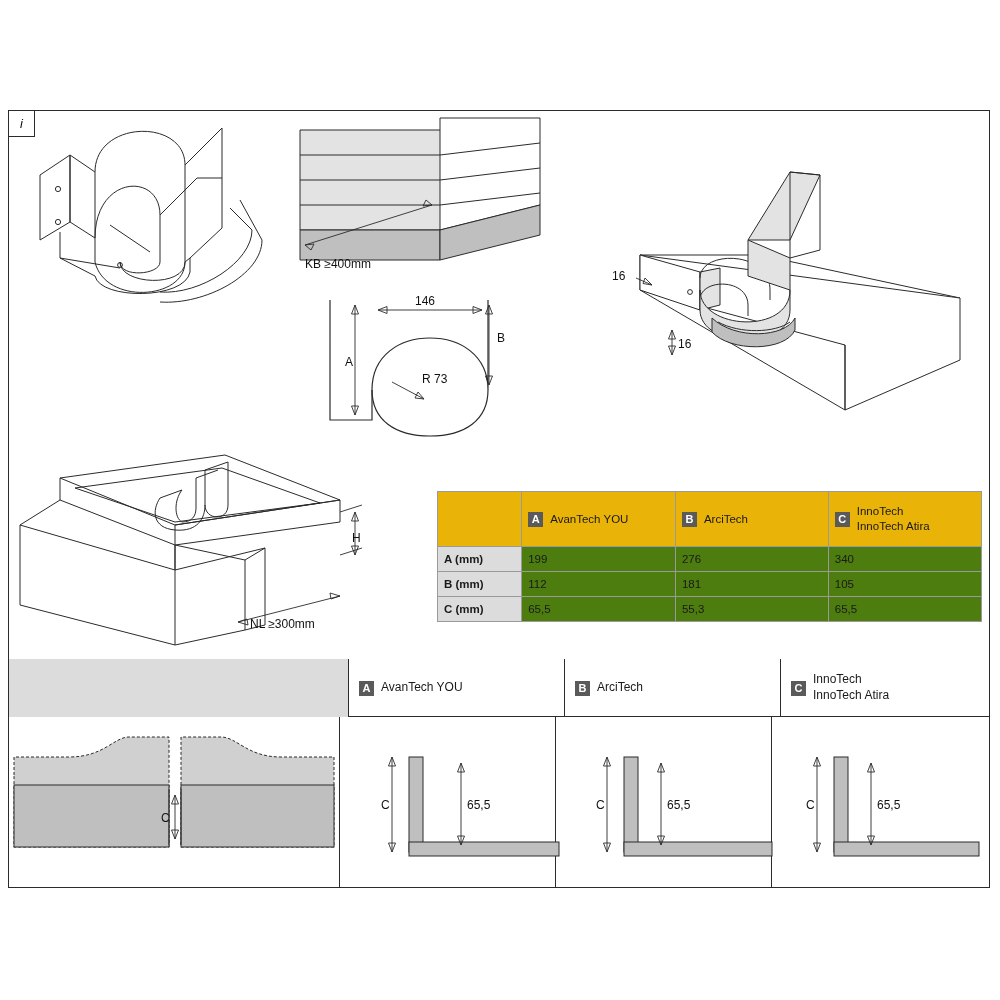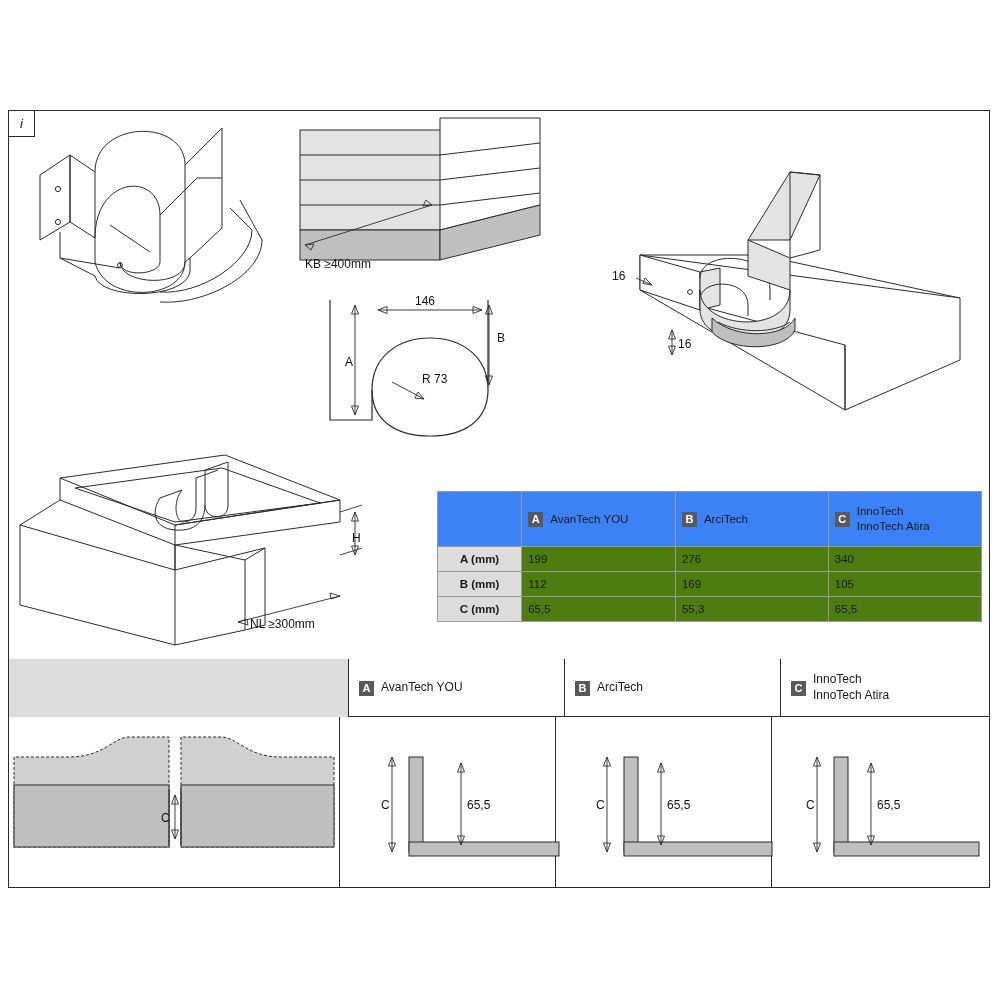--- a/index.html
+++ b/index.html
@@ -15,22 +15,22 @@
   .fillgrey2{fill:#d0d0d0;stroke:#2b2b2b;stroke-width:1;}
   .fillwhite{fill:#ffffff;stroke:#2b2b2b;stroke-width:1;}
   .fillmid{fill:#bfbfbf;stroke:#2b2b2b;stroke-width:1;}
   .dim{fill:none;stroke:#2b2b2b;stroke-width:0.9;}
   .dash{stroke-dasharray:3 2;}
   .lbl{font-family:"Liberation Sans",sans-serif;font-size:12px;fill:#111;}
 
   
   .spec-table{position:absolute;left:437px;top:491px;width:545px;border-collapse:collapse;font-size:11.5px;}
   .spec-table td{border:1px solid #9a9a9a;padding:3px 6px;height:18px;vertical-align:middle;}
-  .spec-table tr.head td{background:#3b82f6;height:48px;vertical-align:middle;}
-  .spec-table td.rowhdr{background:#dcdcdc;text-align:center;font-weight:bold;width:78px;}
+  .spec-table tr.head td{background:#eab308;height:48px;vertical-align:middle;}
+  .spec-table td.rowhdr{background:#dcdcdc;text-align:left;font-weight:bold;width:78px;}
   .spec-table td.val{background:#4d7c0f;width:155px;}
   .badge{display:inline-block;background:#5a5a5a;color:#fff;font-weight:bold;font-size:11px;
     width:15px;height:15px;line-height:15px;text-align:center;margin-right:7px;vertical-align:middle;}
   .ttl{display:inline-block;vertical-align:middle;line-height:1.3;}
 
   
   .band{position:absolute;left:9px;top:659px;width:980px;height:58px;border-bottom:1px solid #2b2b2b;box-sizing:border-box;}
   .band .cell{position:absolute;top:0;height:58px;box-sizing:border-box;display:flex;align-items:center;padding-left:10px;font-size:12px;}
   .band .greyfill{background:#dcdcdc;}
   .vline{position:absolute;top:0;width:1px;height:58px;background:#2b2b2b;}
@@ -187,21 +187,21 @@
     </tr>
     <tr>
       <td class="rowhdr">A (mm)</td>
       <td class="val">199</td>
       <td class="val">276</td>
       <td class="val">340</td>
     </tr>
     <tr>
       <td class="rowhdr">B (mm)</td>
       <td class="val">112</td>
-      <td class="val">169</td>
+      <td class="val">181</td>
       <td class="val">105</td>
     </tr>
     <tr>
       <td class="rowhdr">C (mm)</td>
       <td class="val">65,5</td>
       <td class="val">55,3</td>
       <td class="val">65,5</td>
     </tr>
   </tbody>
     </table>

